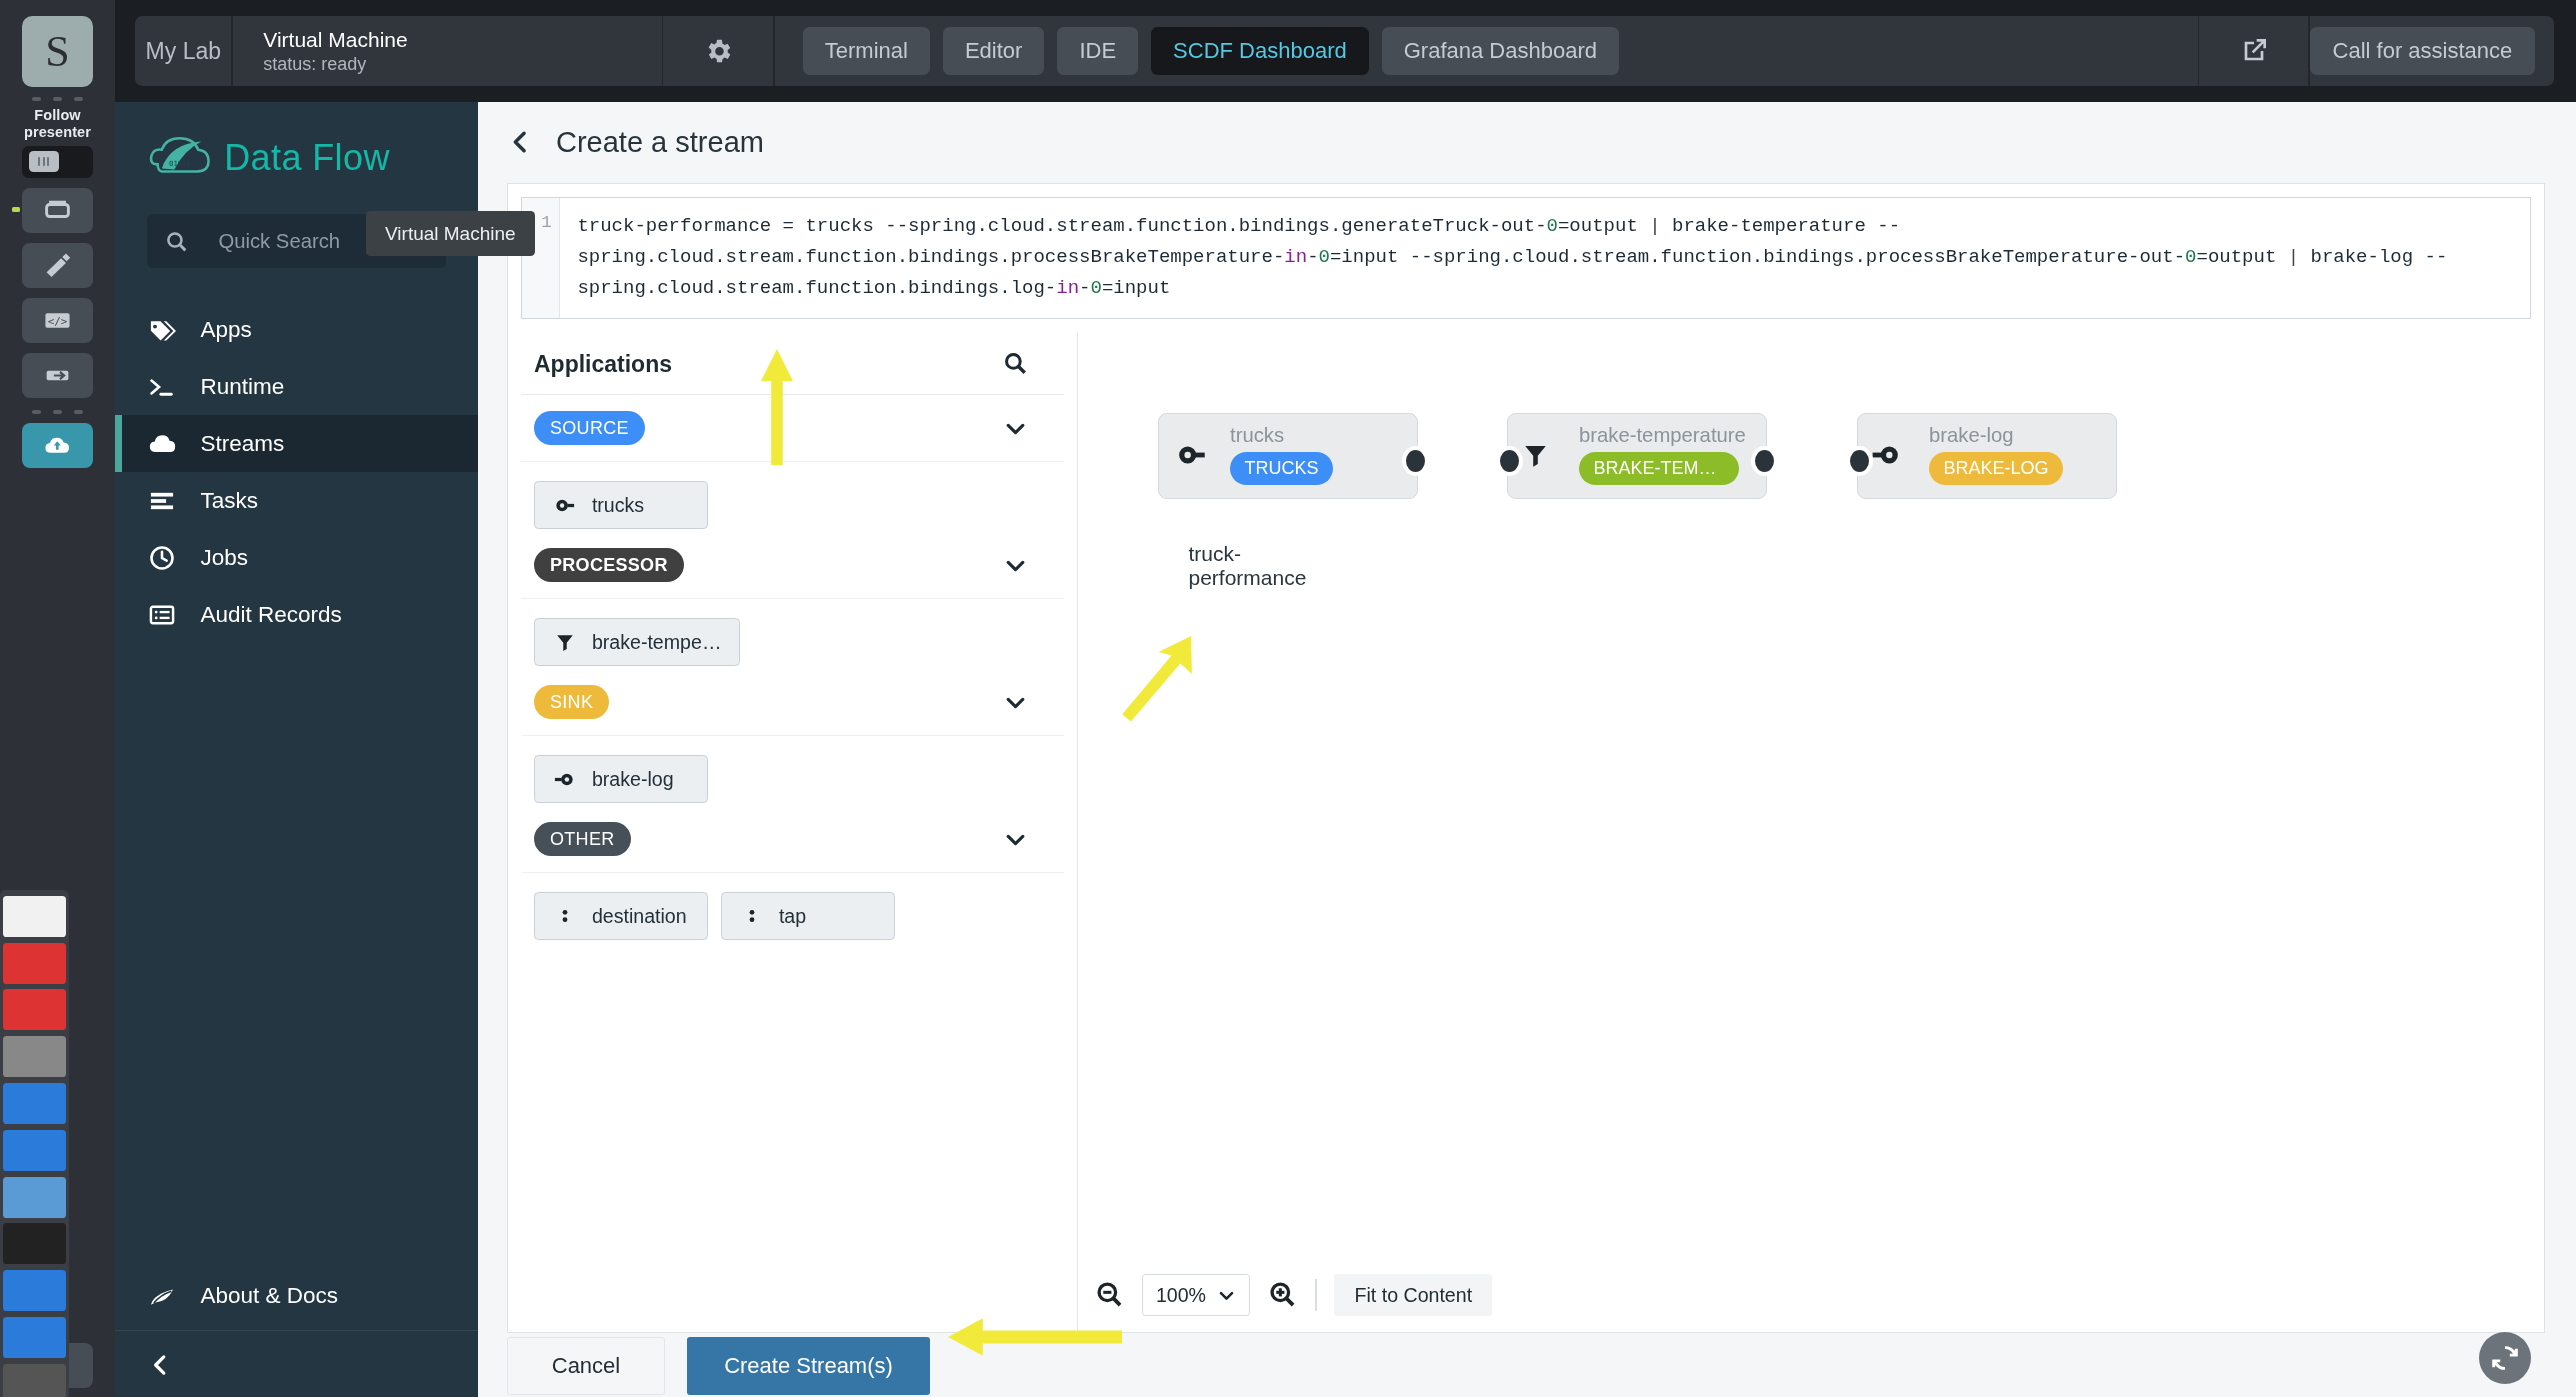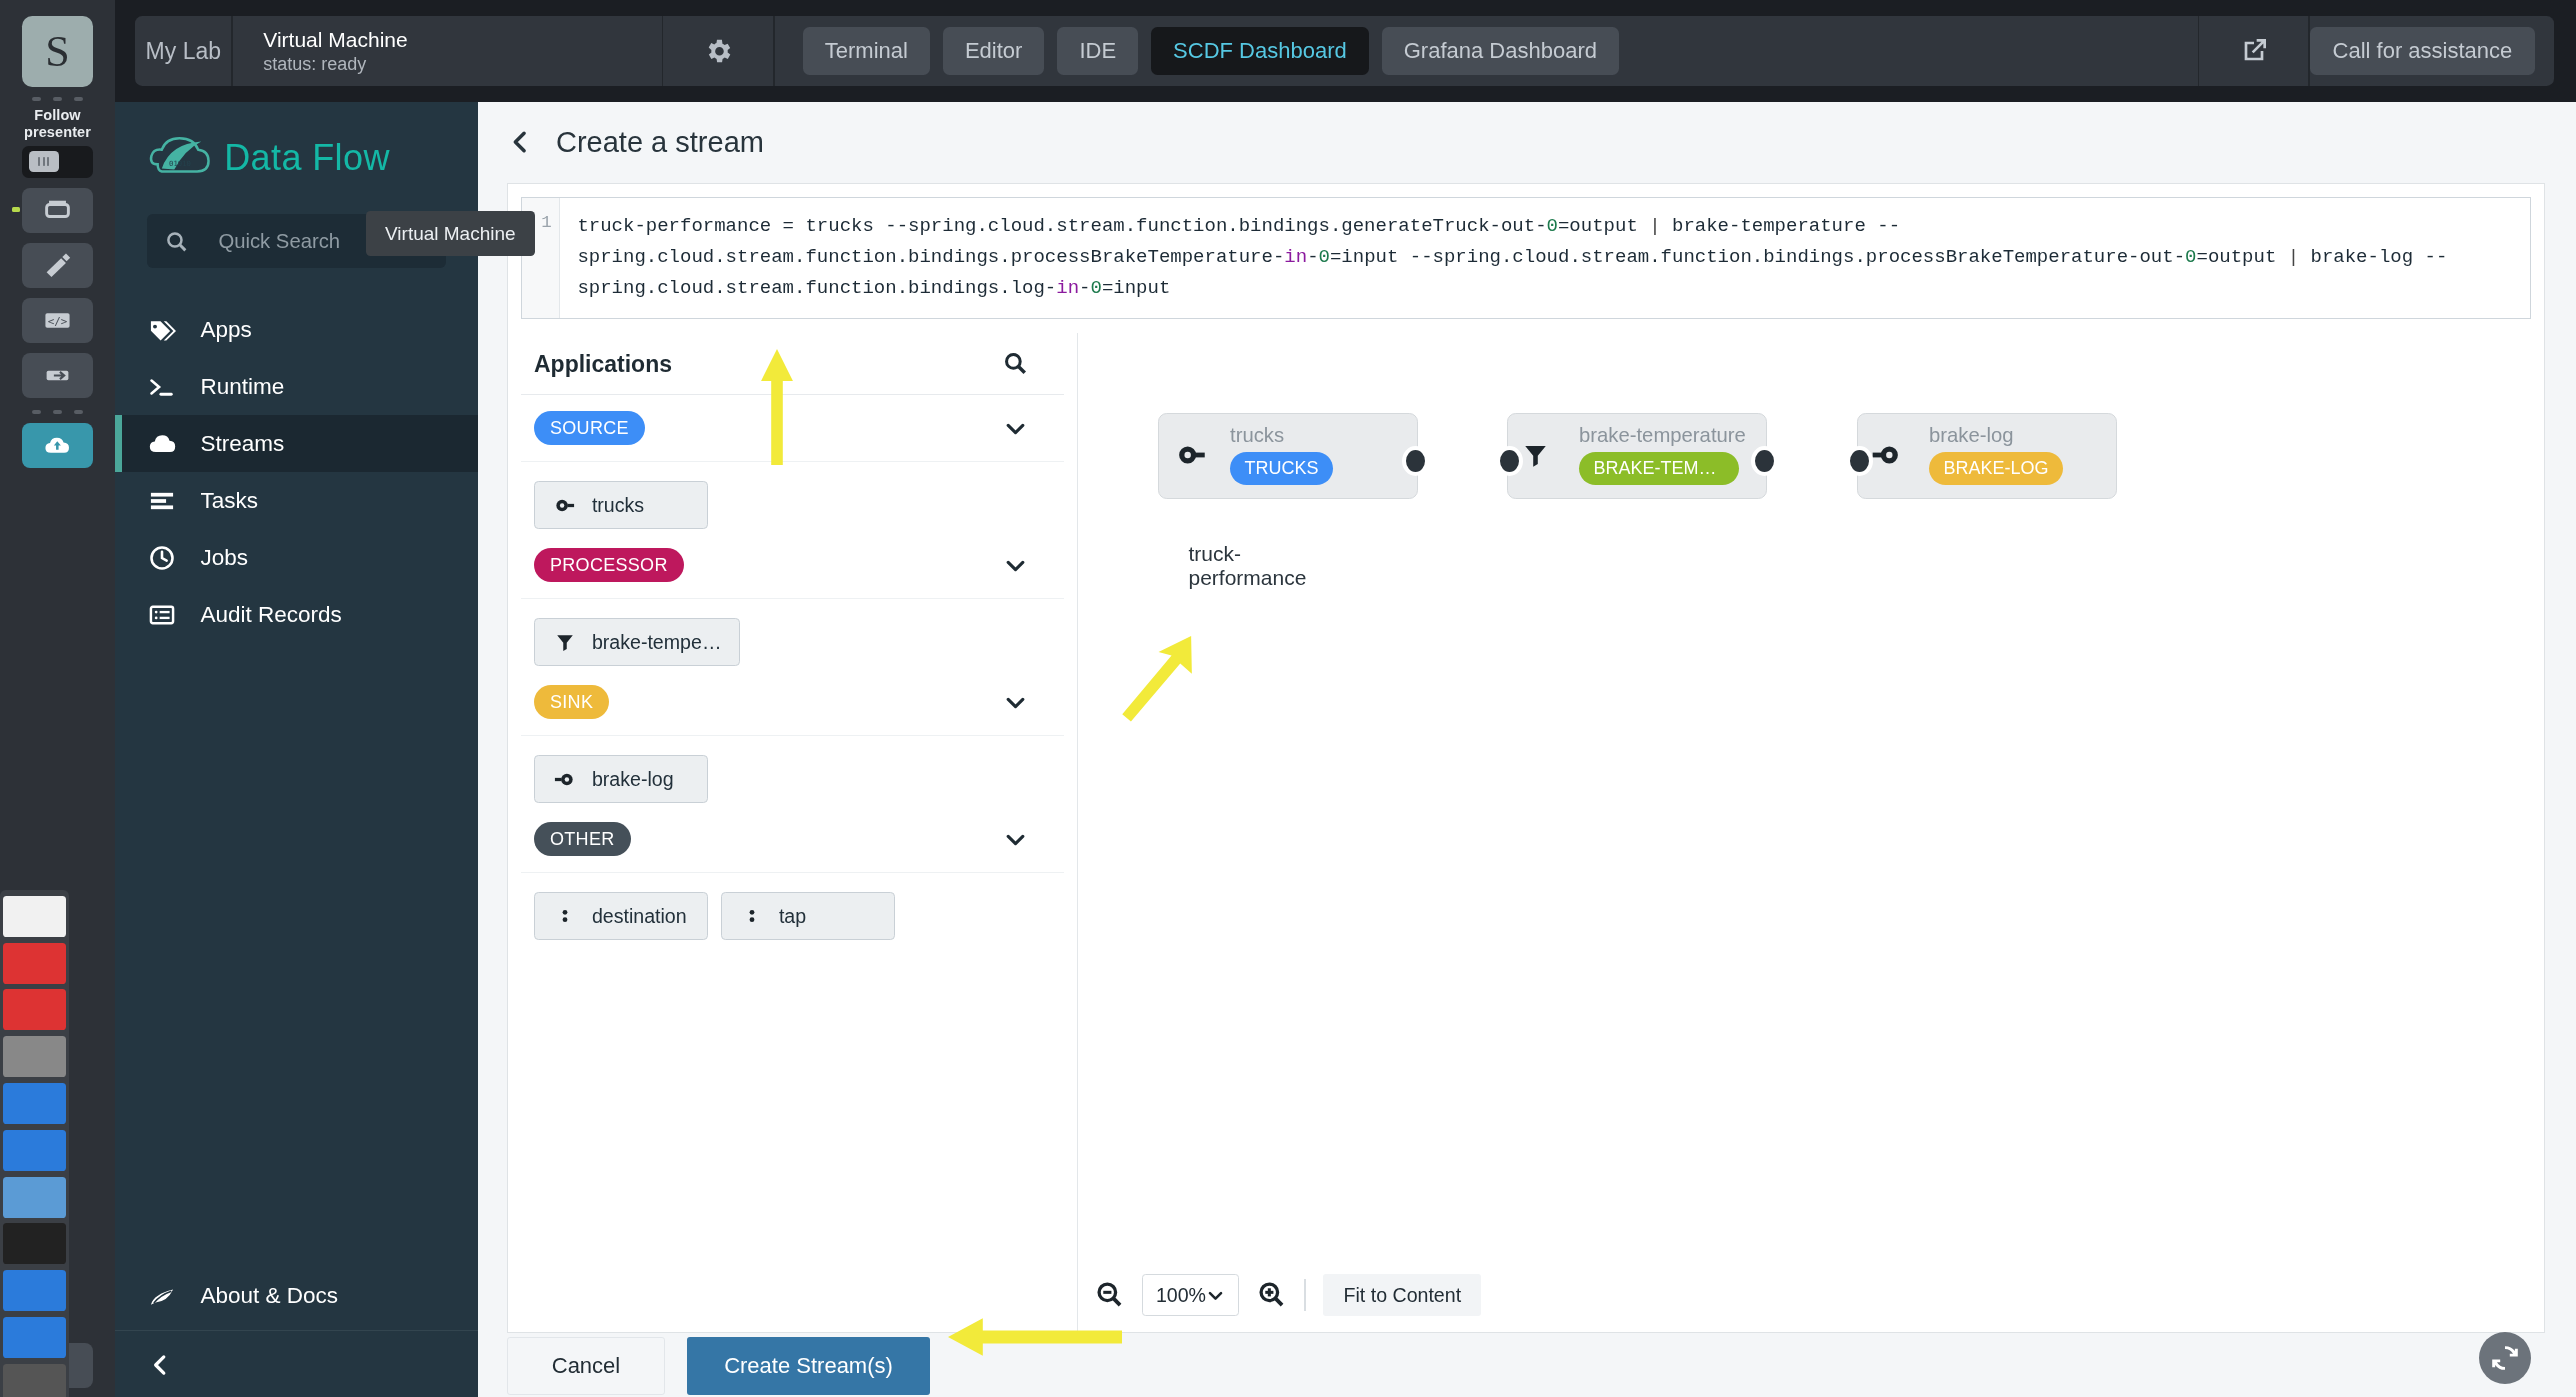--- a/index.html
+++ b/index.html
@@ -164,21 +164,21 @@
   }
   .pal-head .t { font-size:23px; font-weight:700; color:#1f2b33; }
   .pal-group {
     display:flex; align-items:center; justify-content:space-between;
     padding: 16px 36px 16px 13px; border-bottom:1.5px solid #eef1f3; margin: 0 13px;
   }
   .badge {
     border-radius: 726px; color:#fff; font-size:18px; padding: 6.5px 16px; letter-spacing:0.3px;
   }
   .b-source { background:#3d8ef7; }
-  .b-processor { background:#be185d; }
+  .b-processor { background:#404040;font-weight:bold; }
   .b-sink { background:#eeba3b; }
   .b-other { background:#455059; }
   .pal-items { display:flex; flex-wrap:wrap; gap:13px; padding: 19px 13px 2.9px 26px; }
   .chip {
     height: 48px; min-width: 174px; border:0.7px solid #c9d0d6; border-radius:4.4px;
     background:#eceff1; display:flex; align-items:center; gap: 14.5px; padding: 0 17.4px;
     font-size:19.6px; color:#22303a;
   }
   .chip .ic { width: 25px; display:flex; align-items:center; justify-content:center; }
 
@@ -210,21 +210,21 @@
   .wire { position:absolute; height: 5.1px; background:#d3d7da; }
   .stream-label {
     position:absolute; left: 30.5px; top: 129px; font-size: 21px; color:#2b353d;
   }
 
   .zoombar {
     position:absolute; left: 16px; bottom: 16px; display:flex; align-items:center; gap: 17.4px;
   }
   .zoom-sel {
     height: 42px; border:0.7px solid #d5dade; border-radius: 3.6px; background:#fff;
-    display:flex; align-items:center; gap: 0; padding: 0 13px; font-size:19.6px; color:#222d35;
+    display:flex; align-items:center; gap: 11px; padding: 0 13px; font-size:19.6px; color:#222d35;
   }
   .vdiv { width:1.5px; height: 32px; background:#d9dee2; }
   .fitbtn {
     height: 42px; background:#f2f4f6; border-radius:2.9px; display:flex; align-items:center;
     padding: 0 20.3px; font-size:19.6px; color:#222d35;
   }
 
   .footer {
     position:absolute; left:29px; right:29px; bottom:0; height: 65px;
     display:flex; align-items:center; gap: 22px; padding-left: 0px;

